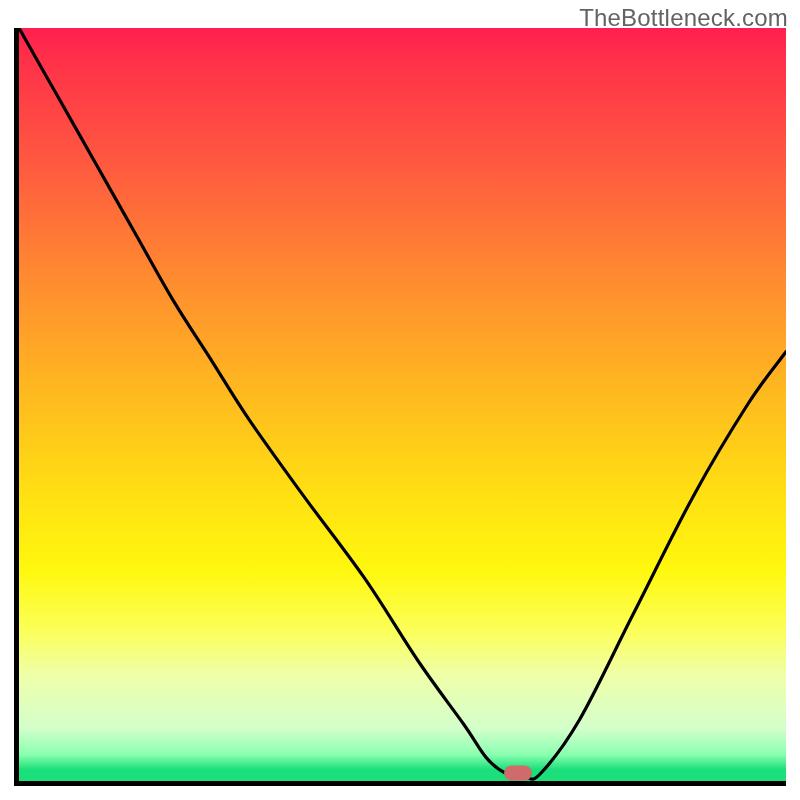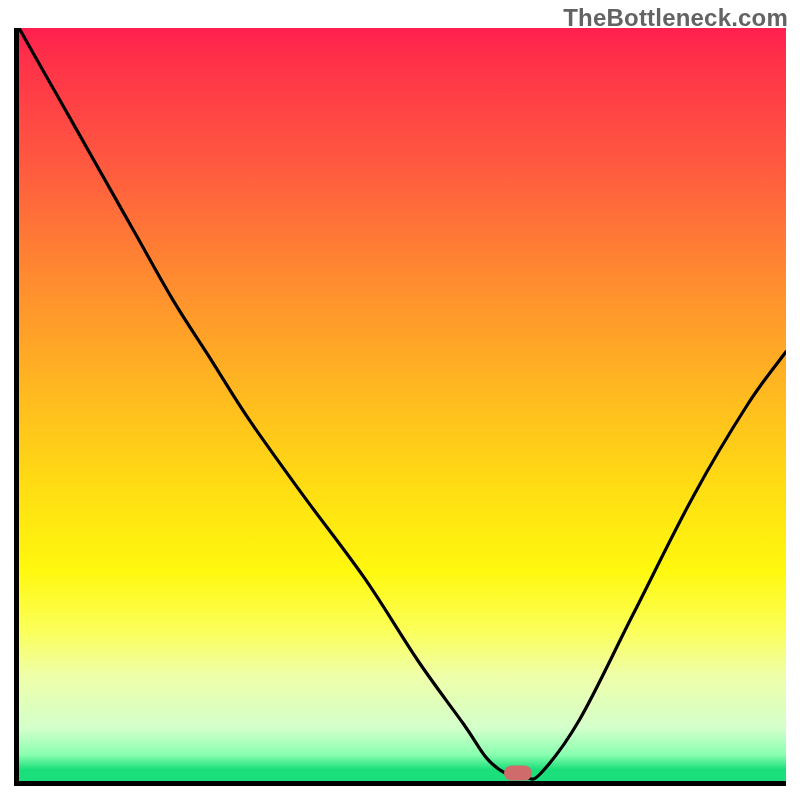--- a/index.html
+++ b/index.html
@@ -13,21 +13,21 @@
   .container {
     position: relative;
     width: 800px;
     height: 800px;
   }
   .watermark {
     position: absolute;
     top: 4px;
     right: 12px;
     font-size: 24px;
-    font-weight: 700;
+    font-weight: 400;
     color: #636363;
     letter-spacing: 0.2px;
     z-index: 50;
   }
   .plot-frame {
     position: absolute;
     left: 14px;
     top: 28px;
     width: 772px;
     height: 758px;

